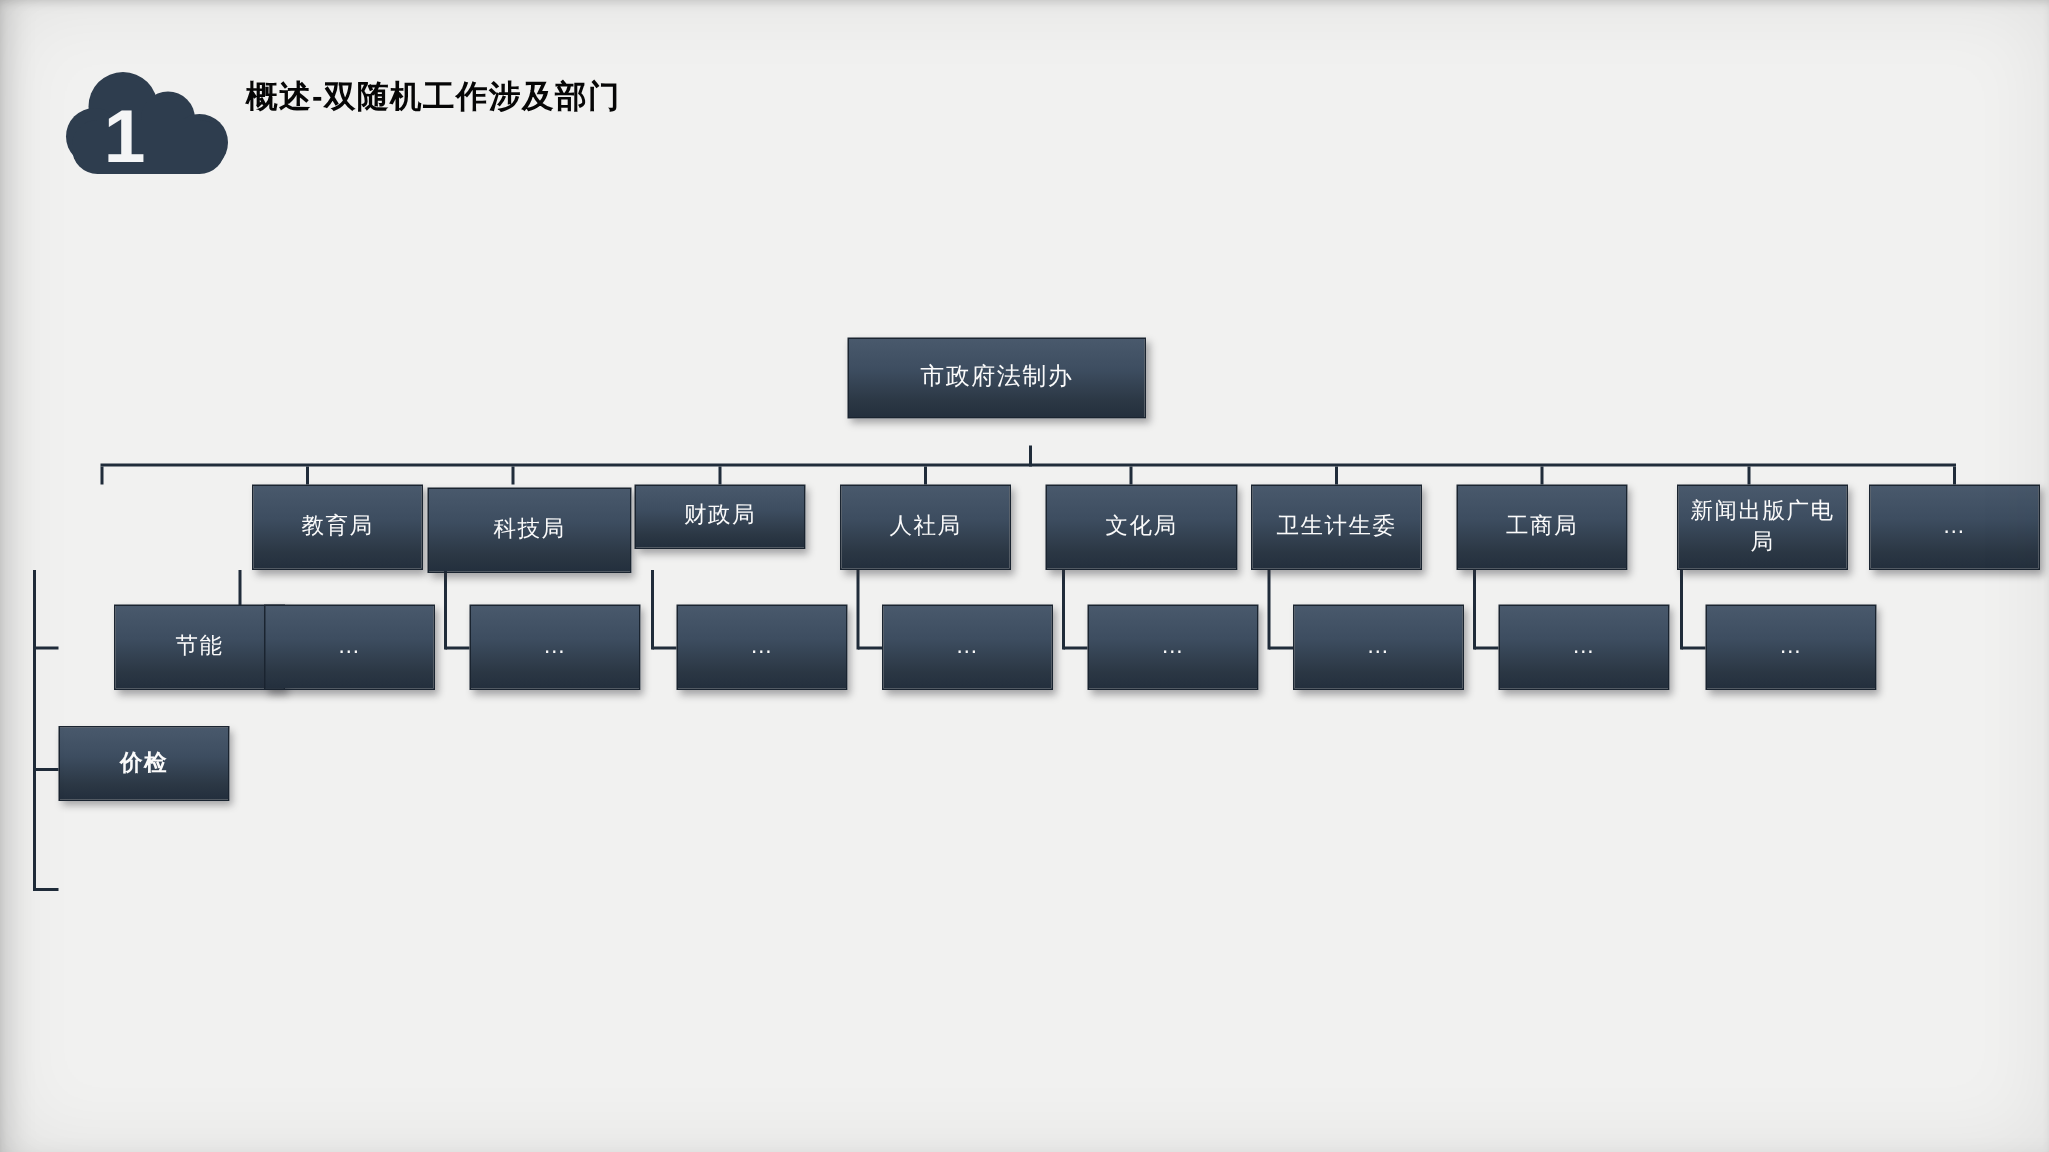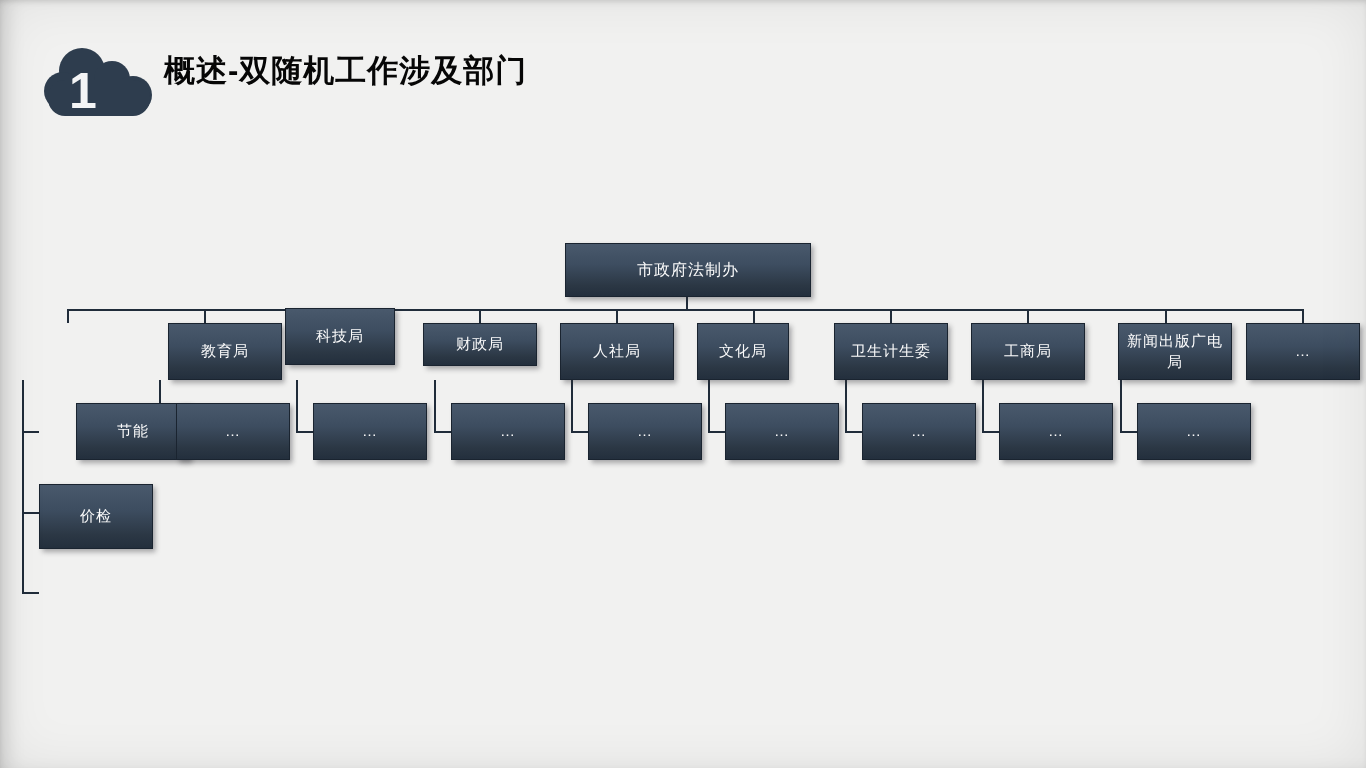--- a/index.html
+++ b/index.html
@@ -16,21 +16,21 @@
     position:absolute;inset:0;pointer-events:none;z-index:10;
     box-shadow:inset 0 0 55px rgba(0,0,0,0.07),
                inset 14px 0 22px -12px rgba(0,0,0,0.20),
                inset 0 3px 7px -3px rgba(0,0,0,0.18);
   }
   
   .header{position:absolute;left:0;top:0;width:1366px;height:130px;}
   .cloud{position:absolute;left:42px;top:44px;}
   .page-title{
     position:absolute;left:164px;top:50px;margin:0;
-    font-size:31px;font-weight:bold;color:#060606;letter-spacing:1px;
+    font-size:21px;font-weight:bold;color:#060606;letter-spacing:1px;
   }
   
   #org-chart{position:absolute;left:0;top:0;width:1366px;height:768px;}
   .node{
     position:absolute;z-index:2;box-sizing:border-box;
     display:flex;align-items:center;justify-content:center;text-align:center;
     color:#fbfbfb;font-size:15px;line-height:1.35;letter-spacing:1px;
     padding:2px 4px;
     background:linear-gradient(180deg,#49596c 0%,#3d4d60 40%,#2b3744 80%,#232f3d 100%);
     border:1px solid #1a2430;
@@ -52,52 +52,52 @@
         <circle cx="21" cy="47" r="19"></circle>
         <circle cx="91" cy="51" r="19"></circle>
         <rect x="6" y="36" width="102" height="36" rx="17"></rect>
       </g>
       <text x="41" y="64" text-anchor="middle" font-family="Liberation Sans, DejaVu Sans, sans-serif" font-size="50" font-weight="bold" fill="#f4f5f6">1</text>
     </svg>
     <h1 class="page-title">概述-双随机工作涉及部门</h1>
   </div>
 
   <div id="org-chart">
-      <div class="node root" style="left: 565px; top: 243px; width: 246px; height: 54px;">市政府法制办</div>
+      <div class="node root" style="left: 565px; top: 225px; width: 199px; height: 54px;">市政府法制办</div>
       <div class="conn" style="left: 685.5px; top: 297px; width: 2px; height: 14px;"></div>
       <div class="conn" style="left: 67px; top: 309px; width: 1237px; height: 2px;"></div>
       <div class="conn" style="left: 67px; top: 311px; width: 2px; height: 12px;"></div>
       <div class="conn" style="left: 22px; top: 380px; width: 2px; height: 214px;"></div>
       <div class="conn" style="left: 23px; top: 431px; width: 16px; height: 2px;"></div>
       <div class="node child" style="left: 39px; top: 403px; width: 114px; height: 57px; margin-left: 37px;">节能</div>
       <div class="conn" style="left: 23px; top: 512px; width: 16px; height: 2px;"></div>
-      <div class="node child" style="left: 39px; top: 484px; width: 114px; height: 65px;">价检</div>
+      <div class="node child" style="left: 39px; top: 484px; width: 114px; height: 50px; font-weight: bold;">价检</div>
       <div class="conn" style="left: 23px; top: 592px; width: 16px; height: 2px;"></div>
       <div class="conn" style="left: 204px; top: 311px; width: 2px; height: 12px;"></div>
       <div class="node dept" style="left: 148px; top: 323px; width: 114px; height: 57px; margin-left: 20px;">教育局</div>
       <div class="conn" style="left: 159px; top: 380px; width: 2px; height: 53px;"></div>
       <div class="conn" style="left: 160px; top: 431px; width: 16px; height: 2px;"></div>
       <div class="node child" style="left: 176px; top: 403px; width: 114px; height: 57px;">…</div>
       <div class="conn" style="left: 341px; top: 311px; width: 2px; height: 12px;"></div>
-      <div class="node dept" style="left: 285px; top: 308px; width: 110px; height: 57px;">科技局</div>
+      <div class="node dept" style="left: 285px; top: 325px; width: 136px; height: 57px;">科技局</div>
       <div class="conn" style="left: 296px; top: 380px; width: 2px; height: 53px;"></div>
       <div class="conn" style="left: 297px; top: 431px; width: 16px; height: 2px;"></div>
       <div class="node child" style="left: 313px; top: 403px; width: 114px; height: 57px;">…</div>
       <div class="conn" style="left: 479px; top: 311px; width: 2px; height: 12px;"></div>
       <div class="node dept" style="left: 423px; top: 323px; width: 114px; height: 43px;">财政局</div>
       <div class="conn" style="left: 434px; top: 380px; width: 2px; height: 53px;"></div>
       <div class="conn" style="left: 435px; top: 431px; width: 16px; height: 2px;"></div>
       <div class="node child" style="left: 451px; top: 403px; width: 114px; height: 57px;">…</div>
       <div class="conn" style="left: 616px; top: 311px; width: 2px; height: 12px;"></div>
       <div class="node dept" style="left: 560px; top: 323px; width: 114px; height: 57px;">人社局</div>
       <div class="conn" style="left: 571px; top: 380px; width: 2px; height: 53px;"></div>
       <div class="conn" style="left: 572px; top: 431px; width: 16px; height: 2px;"></div>
       <div class="node child" style="left: 588px; top: 403px; width: 114px; height: 57px;">…</div>
       <div class="conn" style="left: 753px; top: 311px; width: 2px; height: 12px;"></div>
-      <div class="node dept" style="left: 697px; top: 323px; width: 92px; height: 57px;">文化局</div>
+      <div class="node dept" style="left: 697px; top: 323px; width: 128px; height: 57px;">文化局</div>
       <div class="conn" style="left: 708px; top: 380px; width: 2px; height: 53px;"></div>
       <div class="conn" style="left: 709px; top: 431px; width: 16px; height: 2px;"></div>
       <div class="node child" style="left: 725px; top: 403px; width: 114px; height: 57px;">…</div>
       <div class="conn" style="left: 890px; top: 311px; width: 2px; height: 12px;"></div>
       <div class="node dept" style="left: 834px; top: 323px; width: 114px; height: 57px;">卫生计生委</div>
       <div class="conn" style="left: 845px; top: 380px; width: 2px; height: 53px;"></div>
       <div class="conn" style="left: 846px; top: 431px; width: 16px; height: 2px;"></div>
       <div class="node child" style="left: 862px; top: 403px; width: 114px; height: 57px;">…</div>
       <div class="conn" style="left: 1027px; top: 311px; width: 2px; height: 12px;"></div>
       <div class="node dept" style="left: 971px; top: 323px; width: 114px; height: 57px;">工商局</div>

